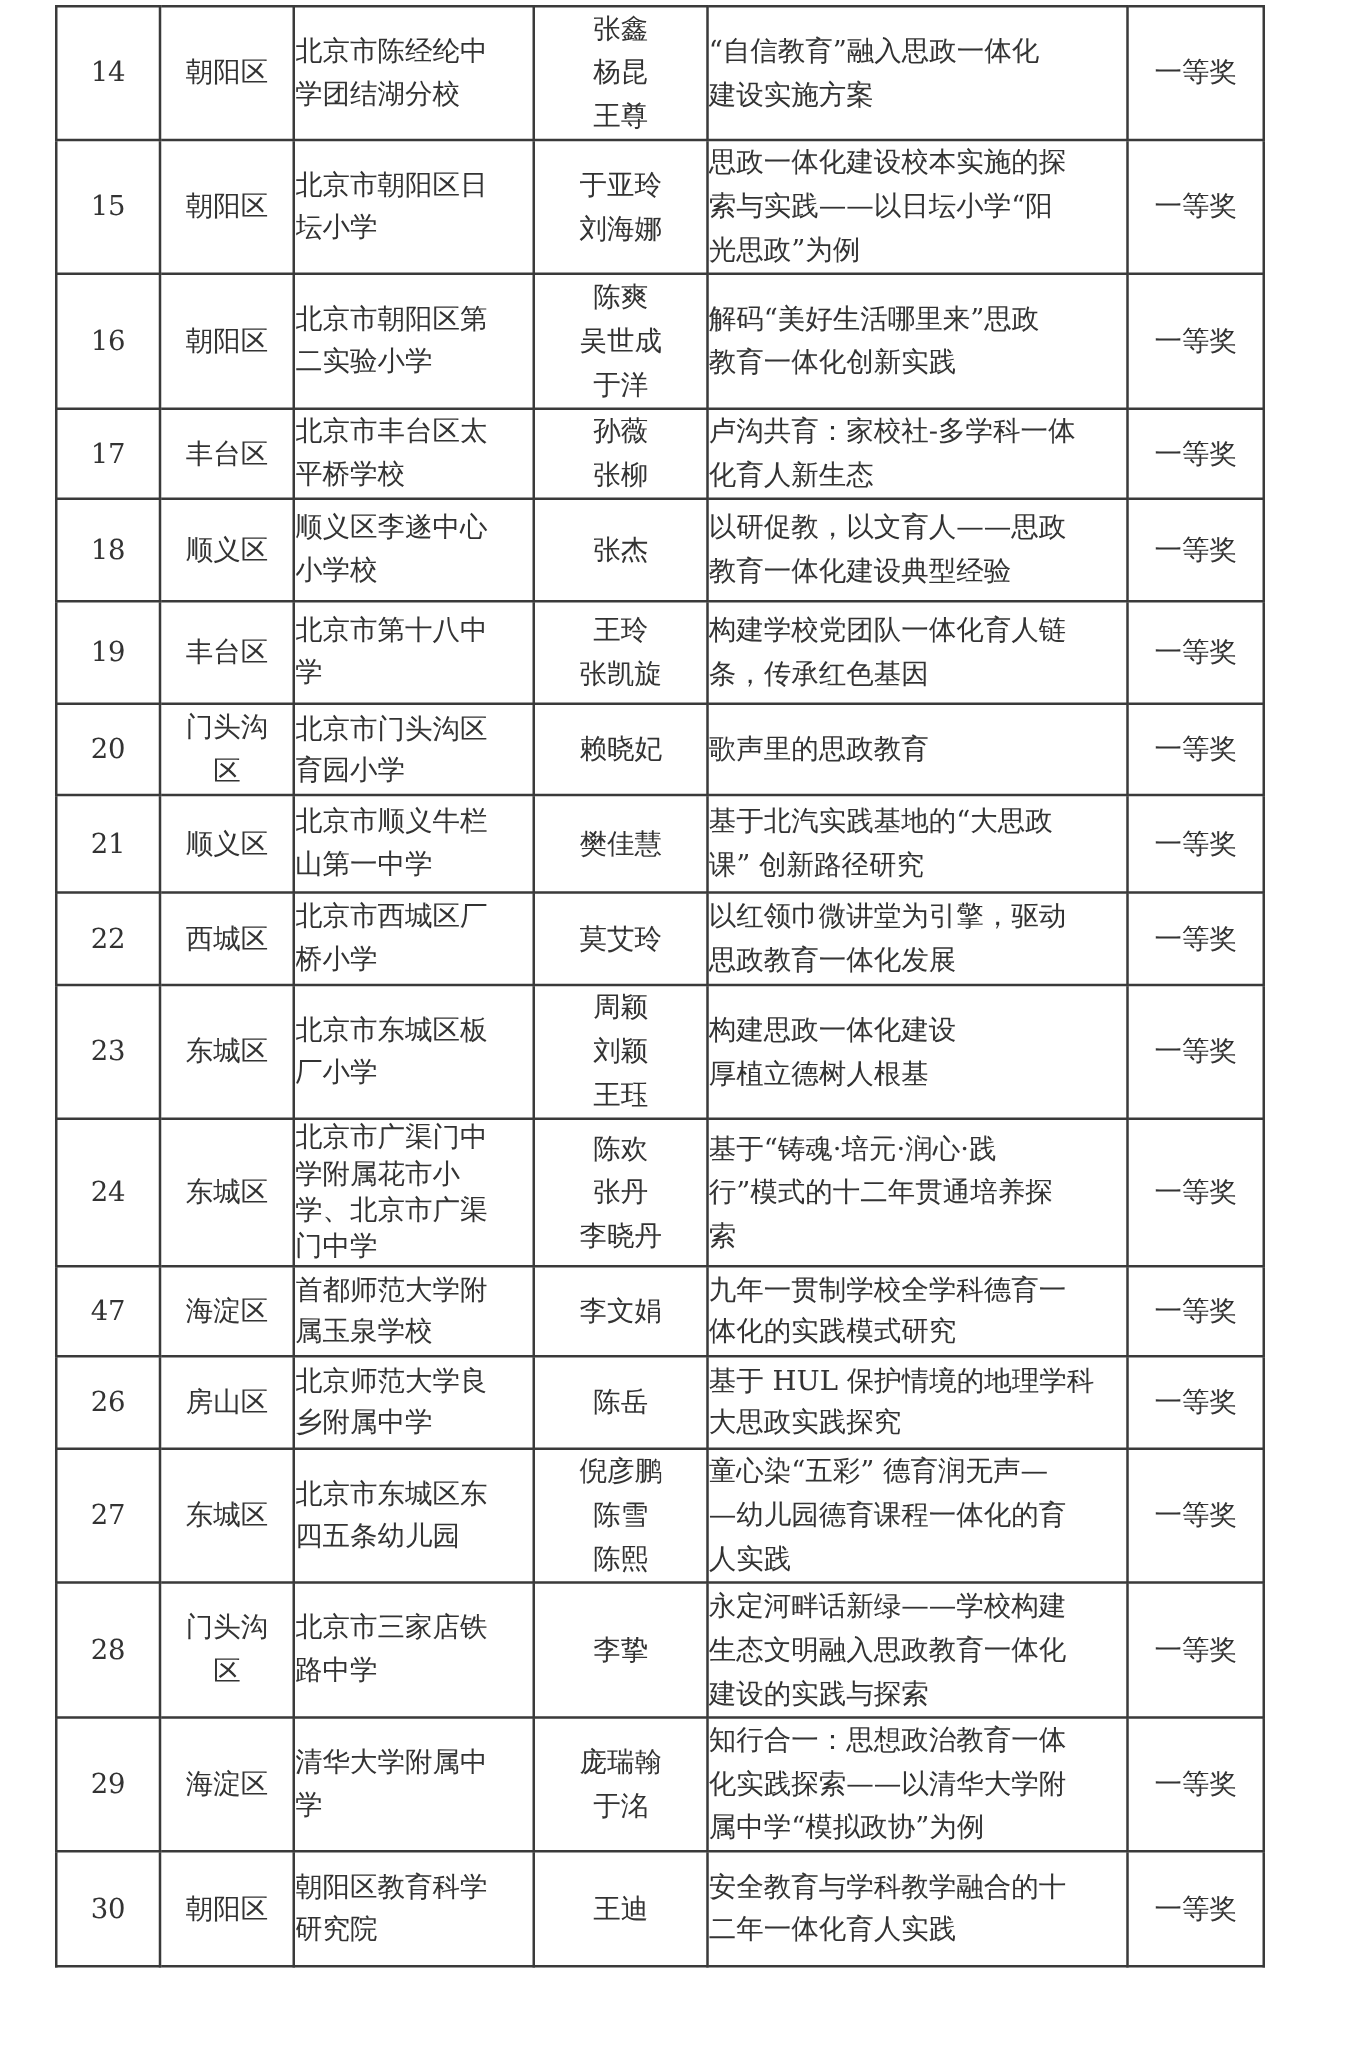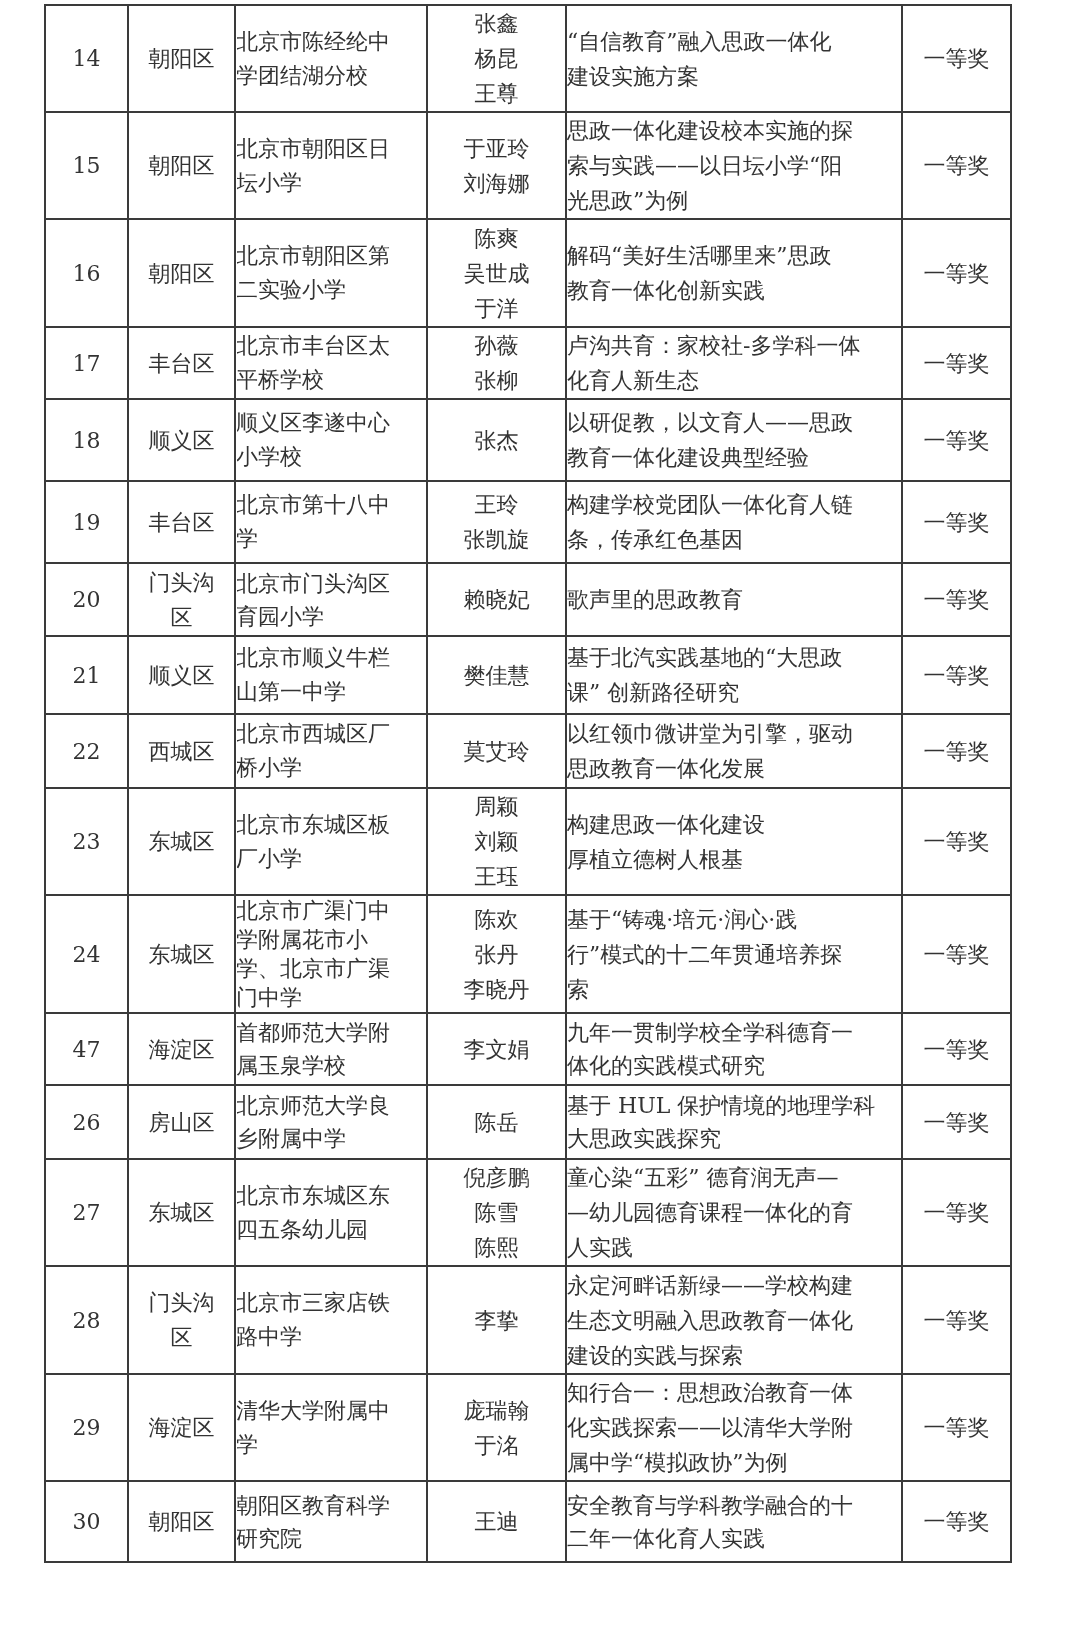--- a/index.html
+++ b/index.html
@@ -302,21 +302,21 @@
           <div class="multiline">庞瑞翰
 于洺</div>
         </td>
       <td class="c-title">
           <div class="multiline">知行合一：思想政治教育一体
 化实践探索——以清华大学附
 属中学“模拟政协”为例</div>
         </td>
       <td class="c-award">一等奖</td>
     </tr>
-    <tr style="height:81px">
+    <tr style="height:92px">
       <td class="c-no">30</td>
       <td class="c-district"><span class="multiline">朝阳区</span></td>
       <td class="c-school">
           <div class="multiline" style="line-height:33px">朝阳区教育科学
 研究院</div>
         </td>
       <td class="c-authors">
           <div class="multiline">王迪</div>
         </td>
       <td class="c-title">

